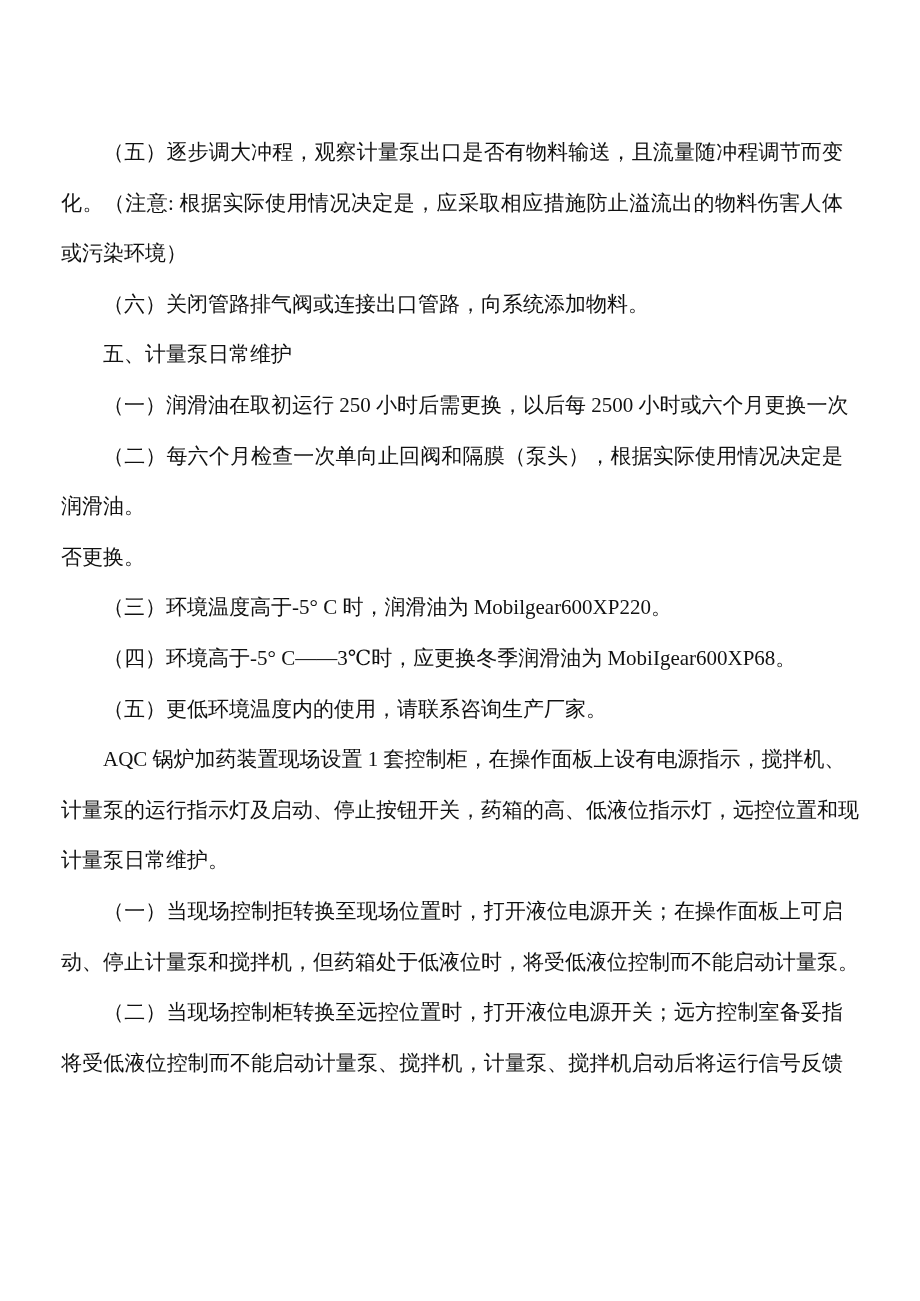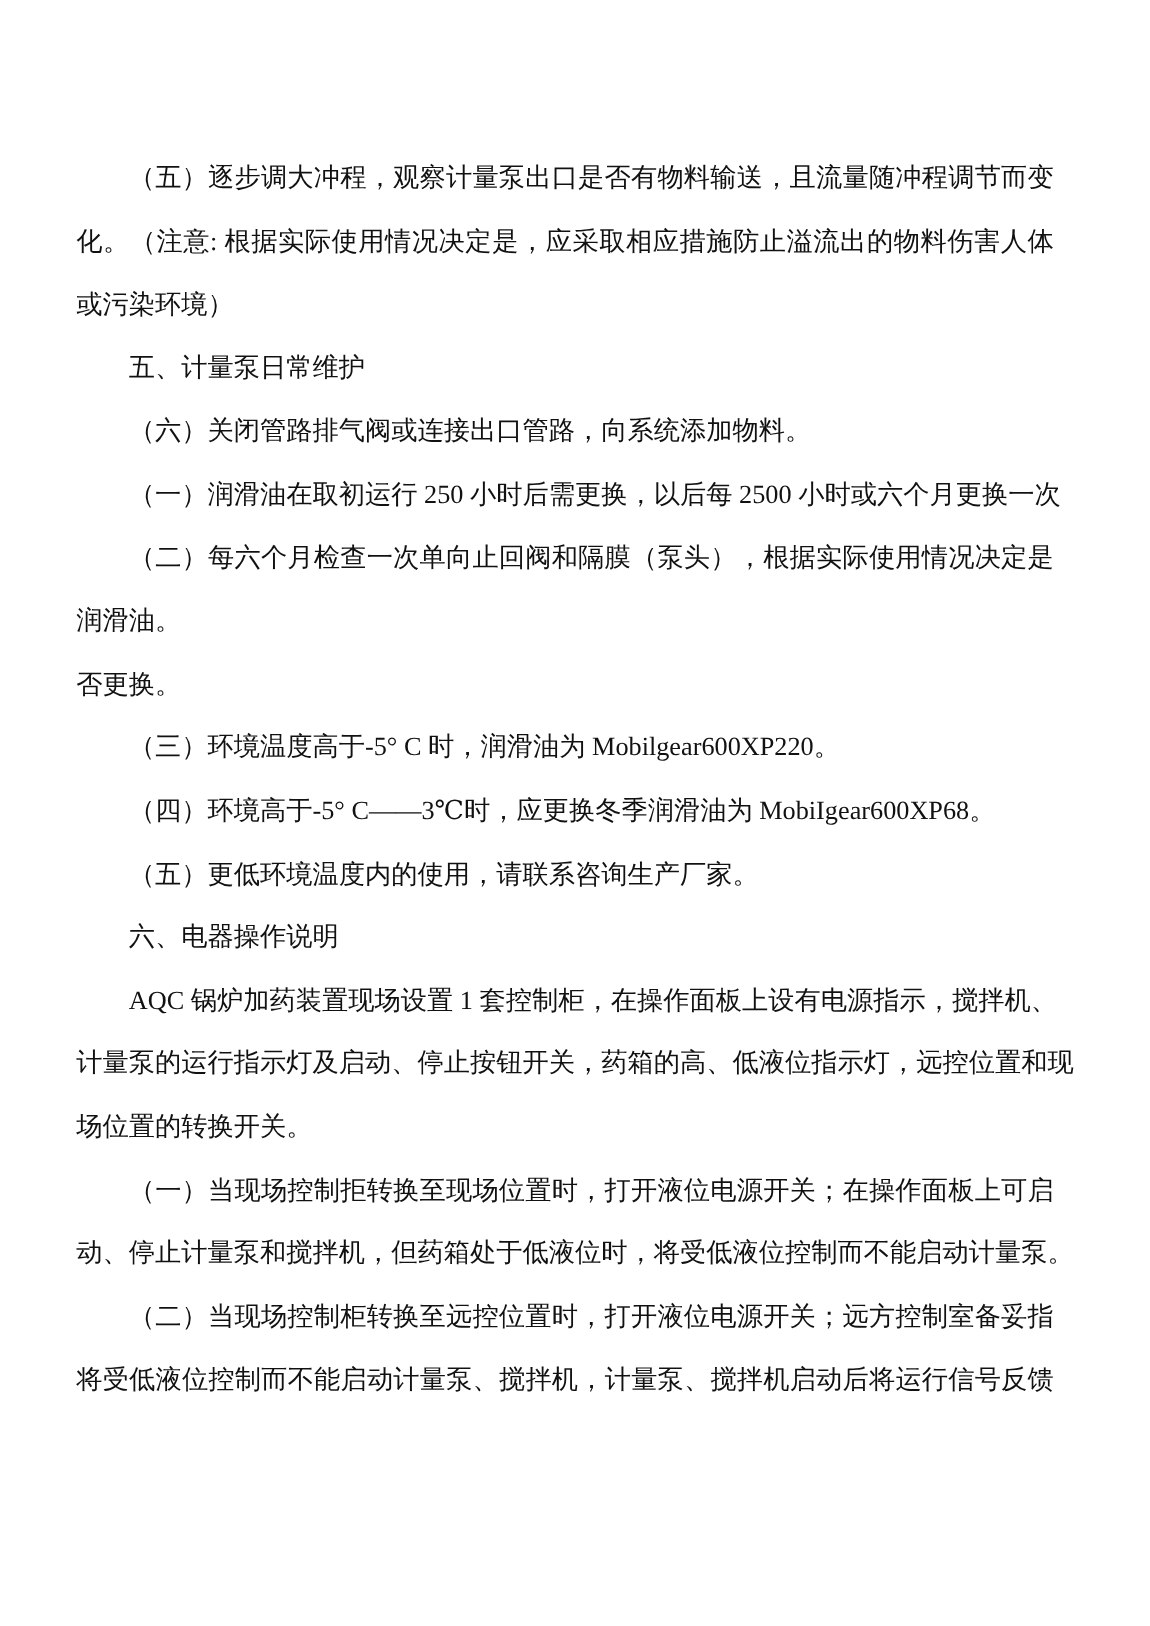--- a/index.html
+++ b/index.html
@@ -12,20 +12,21 @@
     width: 920px;
     height: 1301px;
     background: #ffffff;
     overflow: hidden;
     font-family: "Liberation Serif", "DejaVu Serif", serif;
   }
   .text-block {
     box-sizing: border-box;
     width: 920px;
     padding: 117px 77px 0 61px;
+    margin-top: 10px;
   }
   .line {
     font-size: 21px;
     line-height: 50.6px;
     color: #111111;
     white-space: nowrap;
     letter-spacing: 0;
   }
   .line.indent {
     text-indent: 2em;
@@ -36,31 +37,30 @@
   }
 </style>
 </head>
 <body>
 
 <div class="page" style="background: rgb(255, 255, 255);">
   <div class="text-block" id="text-block" style="color: rgb(17, 17, 17);">
       <div class="line indent fill">（五）逐步调大冲程，观察计量泵出口是否有物料输送，且流量随冲程调节而变</div>
       <div class="line fill">化。（注意: 根据实际使用情况决定是，应采取相应措施防止溢流出的物料伤害人体</div>
       <div class="line">或污染环境）</div>
+      <div class="line indent">（六）关闭管路排气阀或连接出口管路，向系统添加物料。</div>
       <div class="line indent">五、计量泵日常维护</div>
-      <div class="line indent">（六）关闭管路排气阀或连接出口管路，向系统添加物料。</div>
       <div class="line indent fill">（一）润滑油在取初运行 250 小时后需更换，以后每 2500 小时或六个月更换一次</div>
       <div class="line indent fill">（二）每六个月检查一次单向止回阀和隔膜（泵头），根据实际使用情况决定是</div>
       <div class="line">润滑油。</div>
       <div class="line">否更换。</div>
       <div class="line indent">（三）环境温度高于-5° C 时，润滑油为 Mobilgear600XP220。</div>
       <div class="line indent">（四）环境高于-5° C——3℃时，应更换冬季润滑油为 MobiIgear600XP68。</div>
       <div class="line indent">（五）更低环境温度内的使用，请联系咨询生产厂家。</div>
-      <div class="line indent">六、电器操作说明</div>
       <div class="line indent fill">AQC 锅炉加药装置现场设置 1 套控制柜，在操作面板上设有电源指示，搅拌机、</div>
       <div class="line fill">计量泵的运行指示灯及启动、停止按钮开关，药箱的高、低液位指示灯，远控位置和现</div>
-      <div class="line">场位置的转换开关。</div>
+      <div class="line">计量泵日常维护。</div>
       <div class="line indent fill">（一）当现场控制拒转换至现场位置时，打开液位电源开关；在操作面板上可启</div>
       <div class="line">动、停止计量泵和搅拌机，但药箱处于低液位时，将受低液位控制而不能启动计量泵。</div>
       <div class="line indent fill">（二）当现场控制柜转换至远控位置时，打开液位电源开关；远方控制室备妥指</div>
       <div class="line fill">将受低液位控制而不能启动计量泵、搅拌机，计量泵、搅拌机启动后将运行信号反馈</div>
     </div>
 </div>
 
 </body></html>

